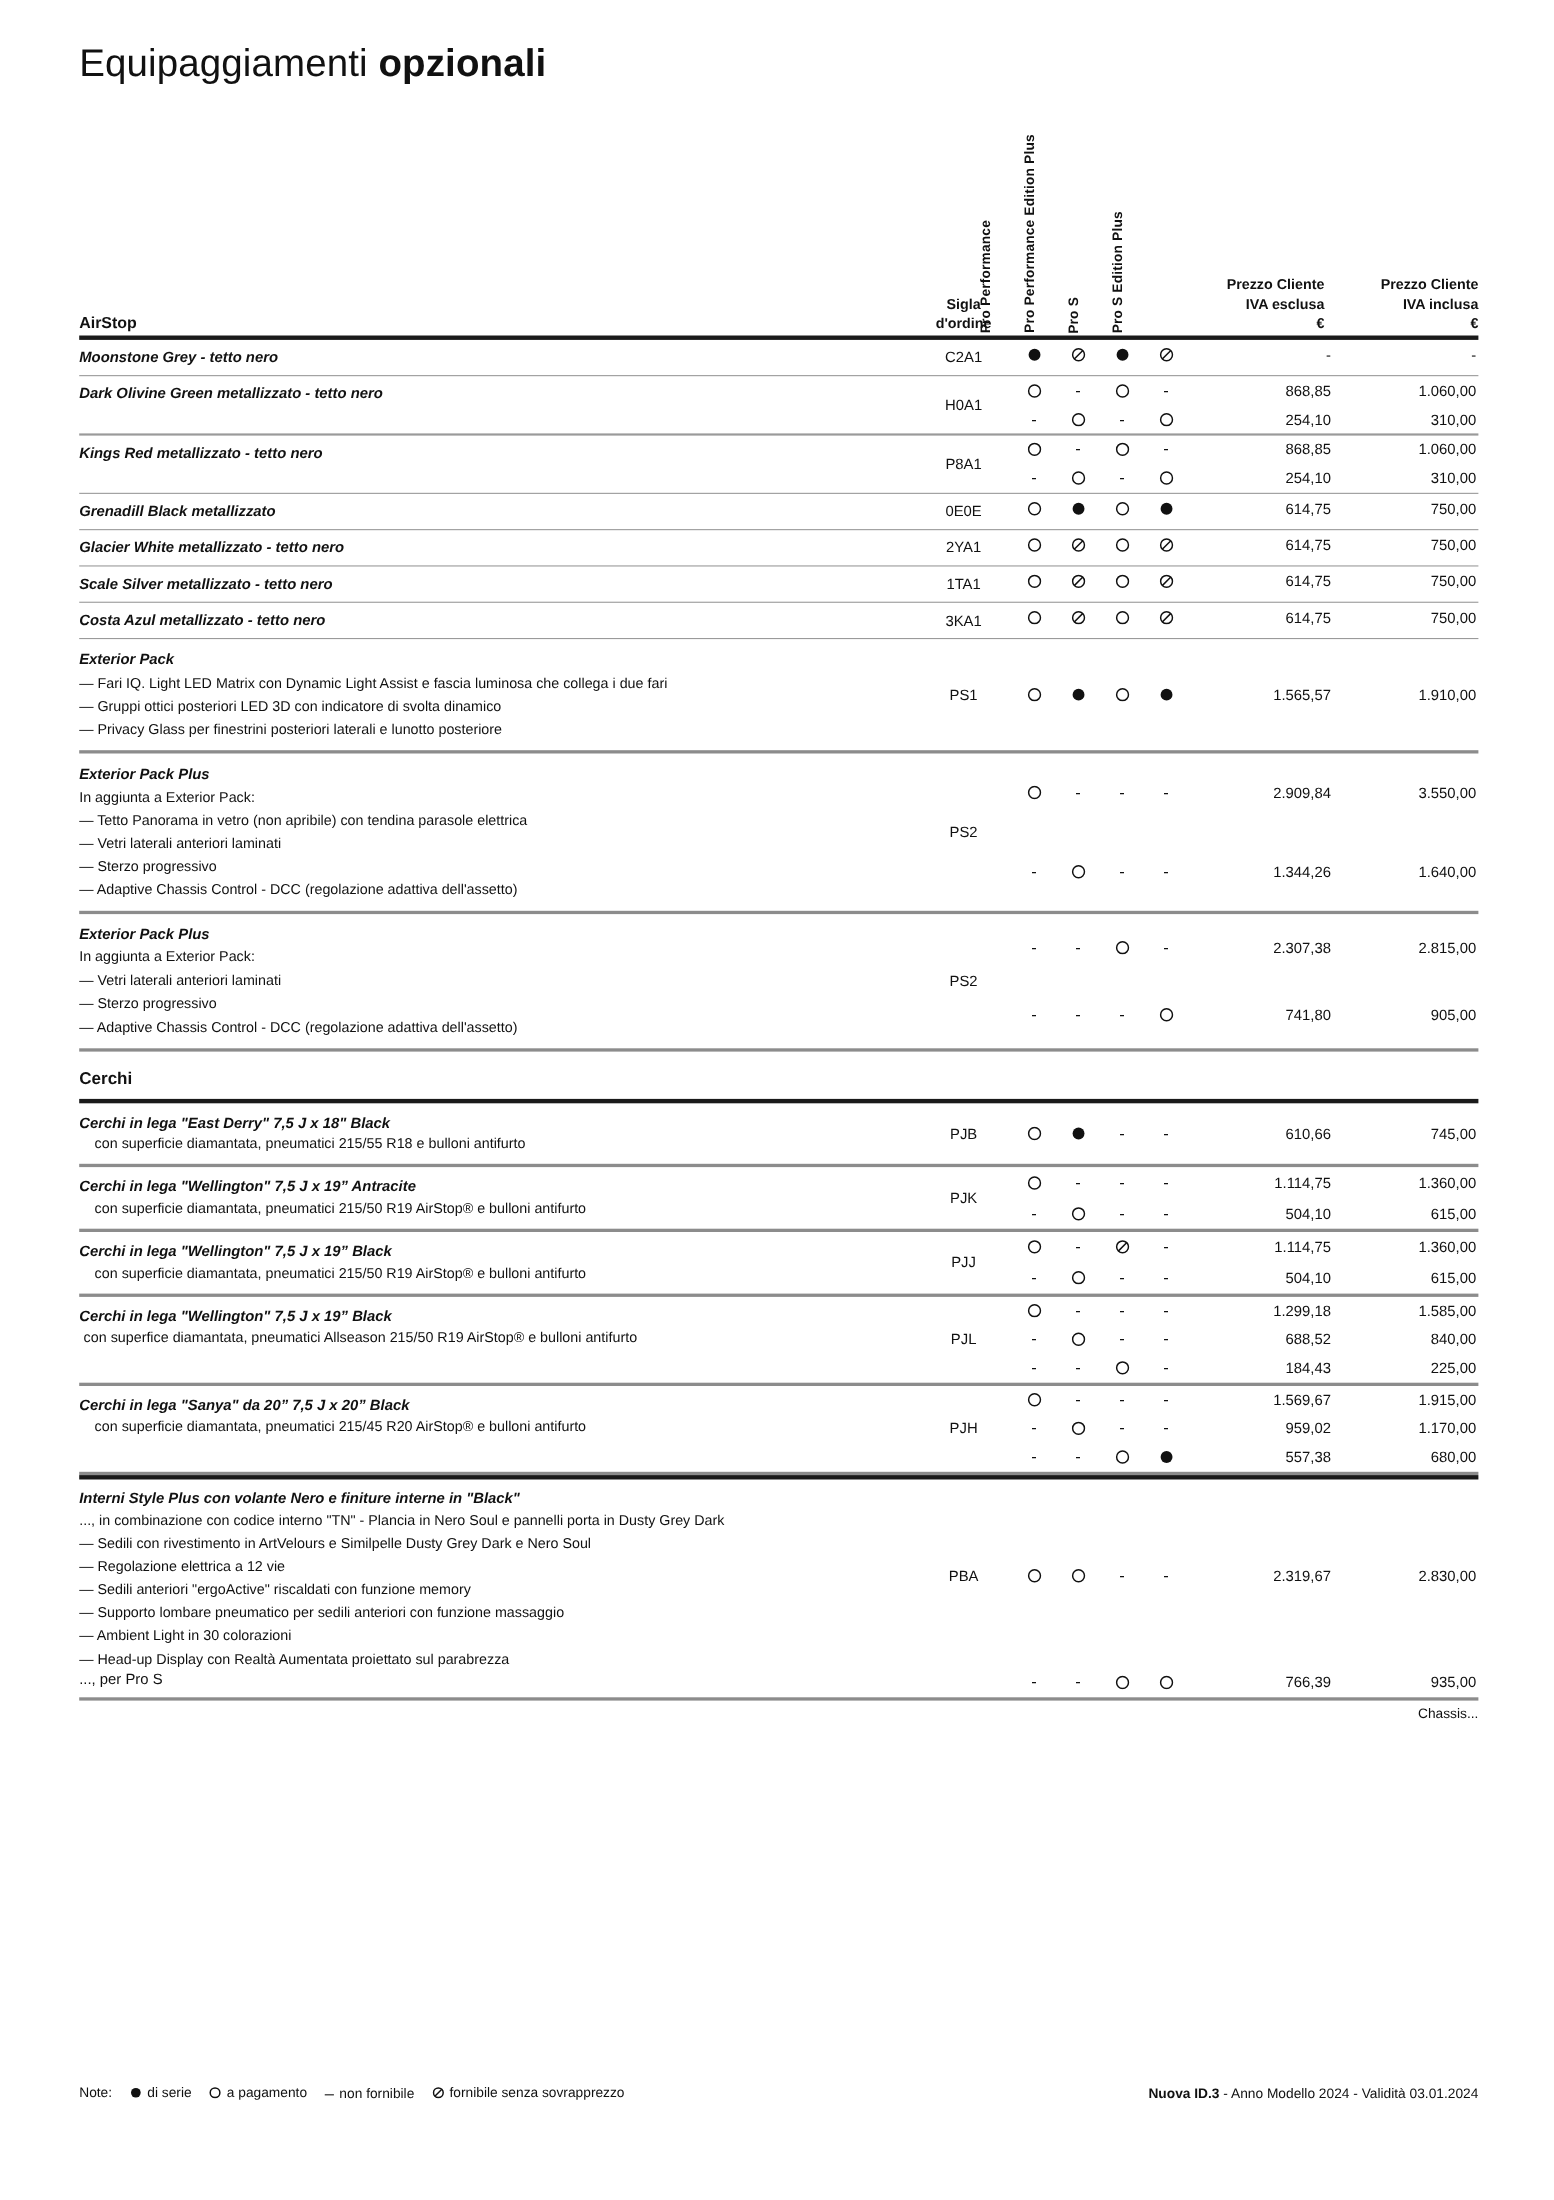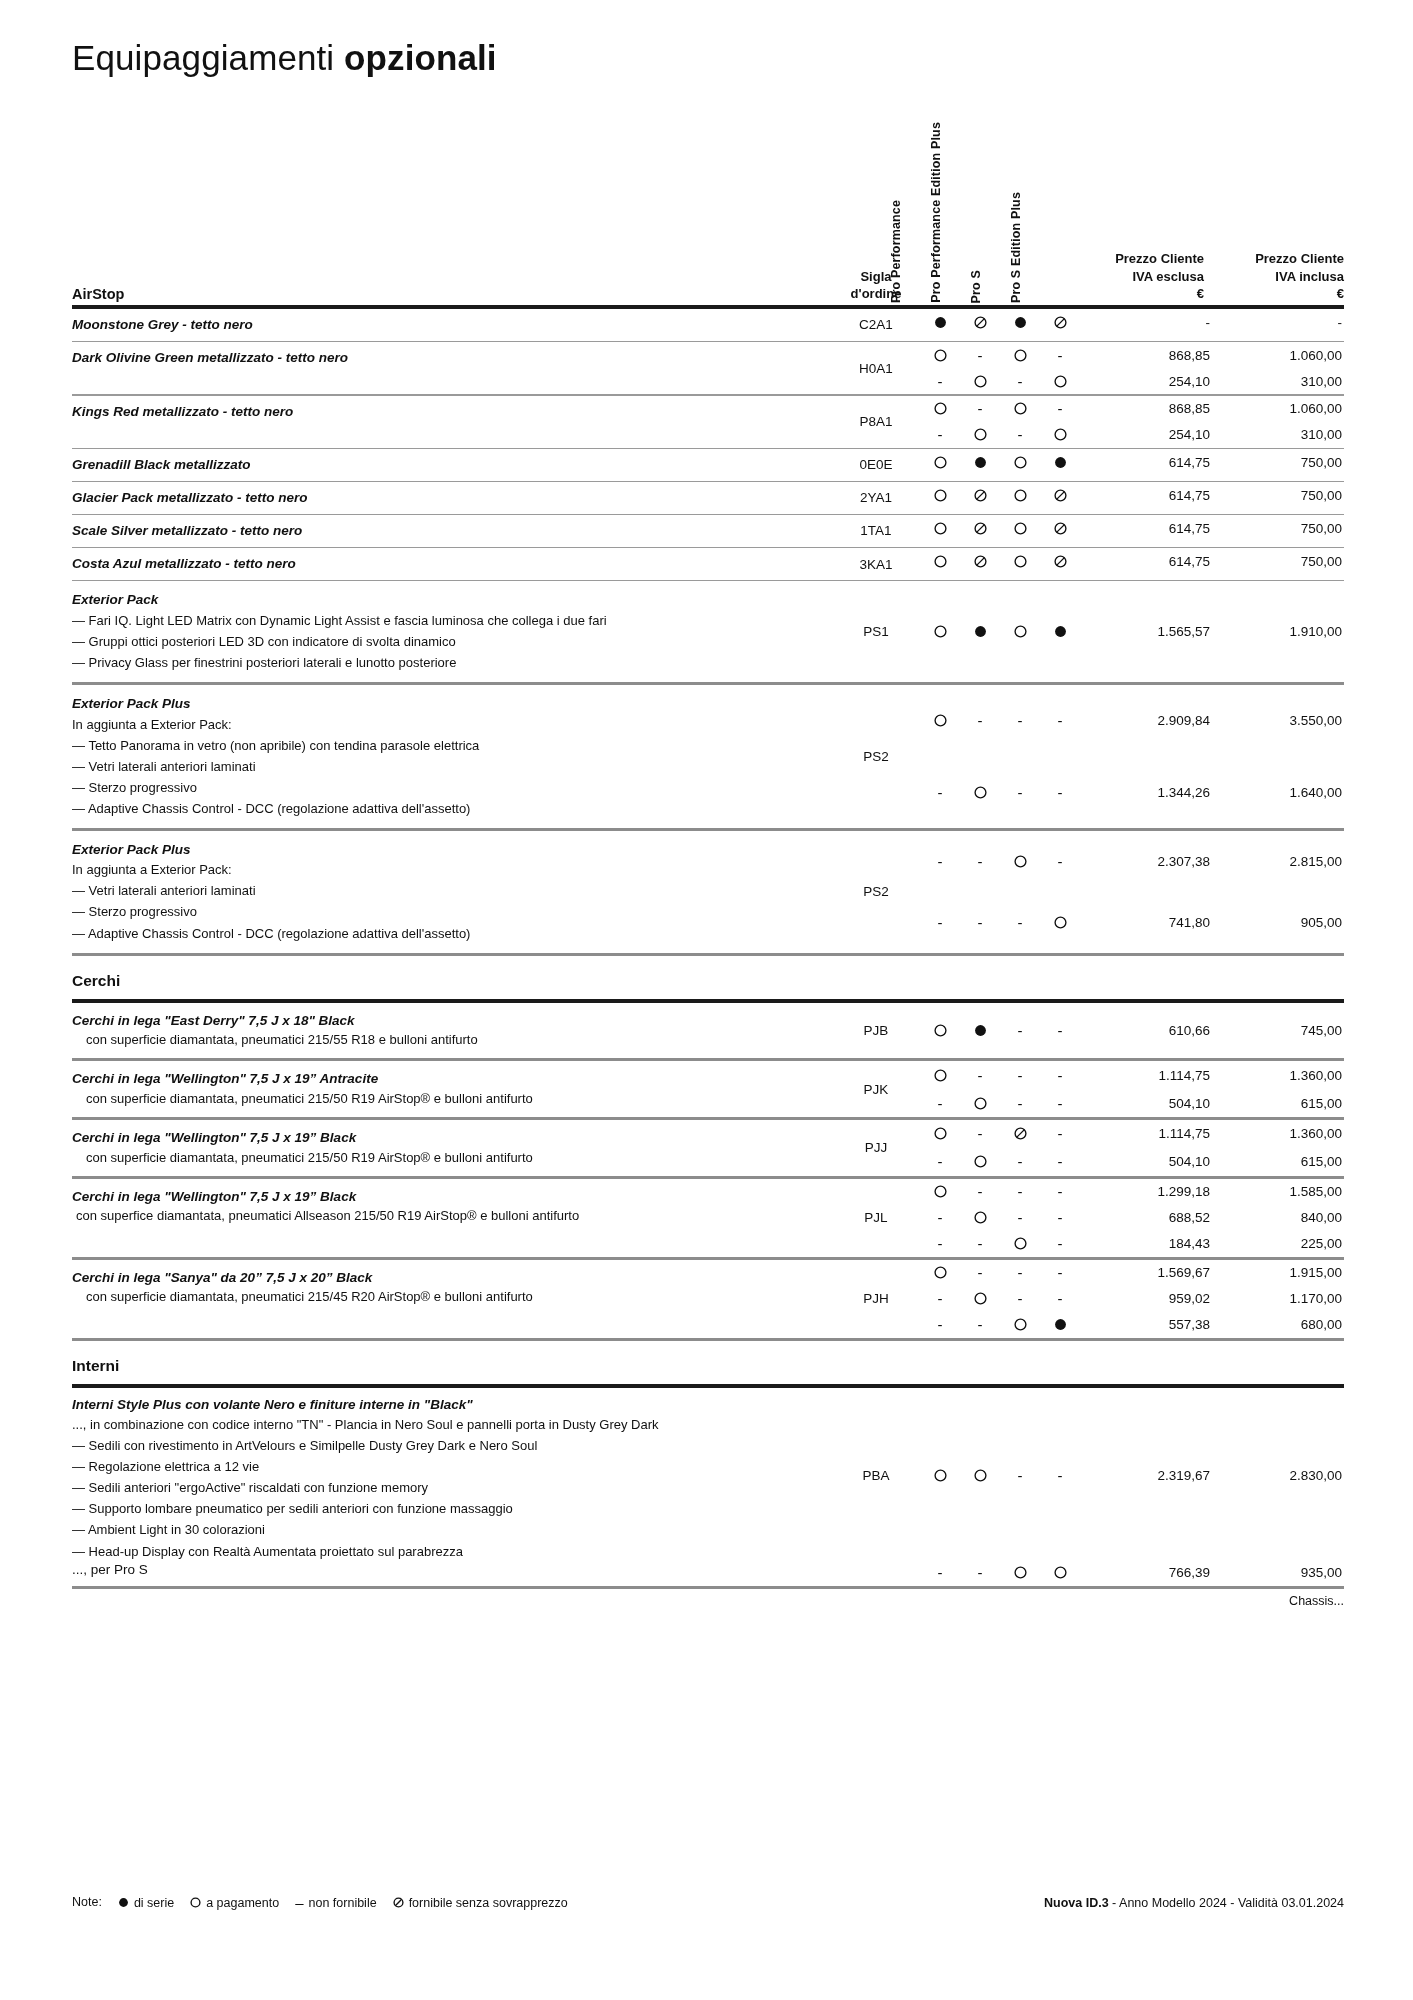--- a/index.html
+++ b/index.html
@@ -350,21 +350,21 @@
                 </div>
               </div>
               <div class="cell-price">614,75</div>
               <div class="cell-price">750,00</div>
             </div>
           </div>
         </div>
         <div class="rule-thin"></div>
         <div class="row">
           <div class="cell-desc">
-            <div class="name">Glacier Pack metallizzato - tetto nero</div>
+            <div class="name">Glacier White metallizzato - tetto nero</div>
           </div>
           <div class="cell-code">2YA1</div>
           <div style="width:424px">
             <div class="subrow" style="width:424px">
               <div class="marks">
                 <div class="mk">
                   <span class="sym">
                     <svg width="13" height="13" viewBox="0 0 13 13">
                       <circle cx="6.5" cy="6.5" r="5.4" fill="none" stroke="#111" stroke-width="1.35"></circle>
                     </svg>
@@ -951,21 +951,20 @@
                     </svg>
                   </span>
                 </div>
               </div>
               <div class="cell-price">557,38</div>
               <div class="cell-price">680,00</div>
             </div>
           </div>
         </div>
         <div class="rule-med"></div>
-        <div class="sect">Interni</div>
         <div class="rule-thick"></div>
         <div class="row">
           <div class="cell-desc" style="padding:7px 4px 2px 0">
             <div class="name">Interni Style Plus con volante Nero e finiture interne in "Black"</div>
             <div class="bullet-line">..., in combinazione con codice interno "TN" - Plancia in Nero Soul e pannelli porta in Dusty Grey Dark</div>
             <div class="bullet-line">— Sedili con rivestimento in ArtVelours e Similpelle Dusty Grey Dark e Nero Soul</div>
             <div class="bullet-line">— Regolazione elettrica a 12 vie</div>
             <div class="bullet-line">— Sedili anteriori "ergoActive" riscaldati con funzione memory</div>
             <div class="bullet-line">— Supporto lombare pneumatico per sedili anteriori con funzione massaggio</div>
             <div class="bullet-line">— Ambient Light in 30 colorazioni</div>

